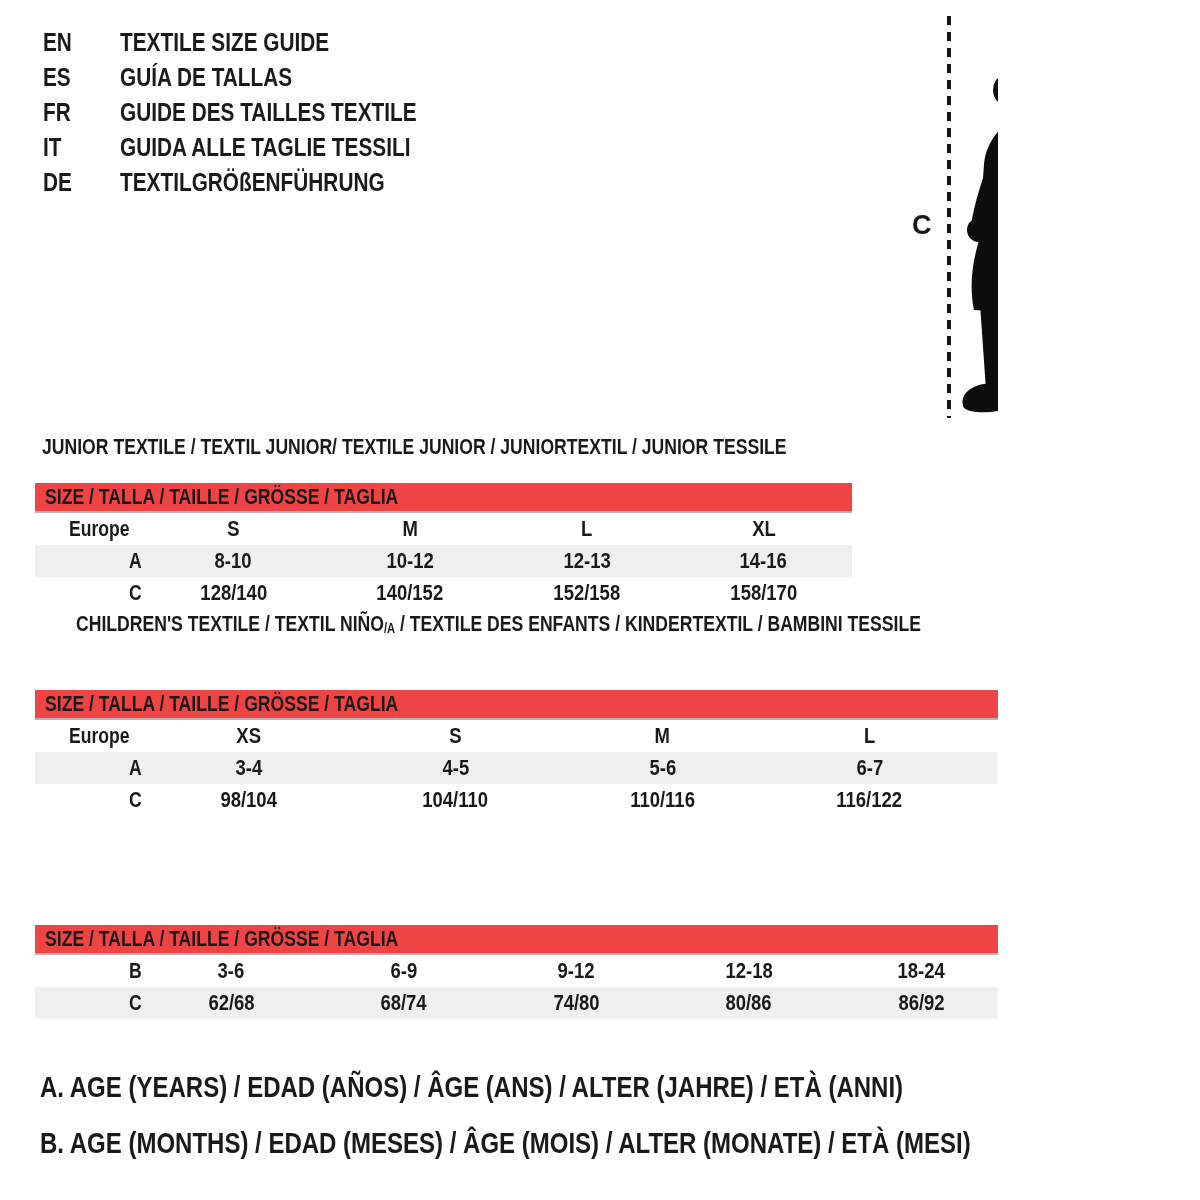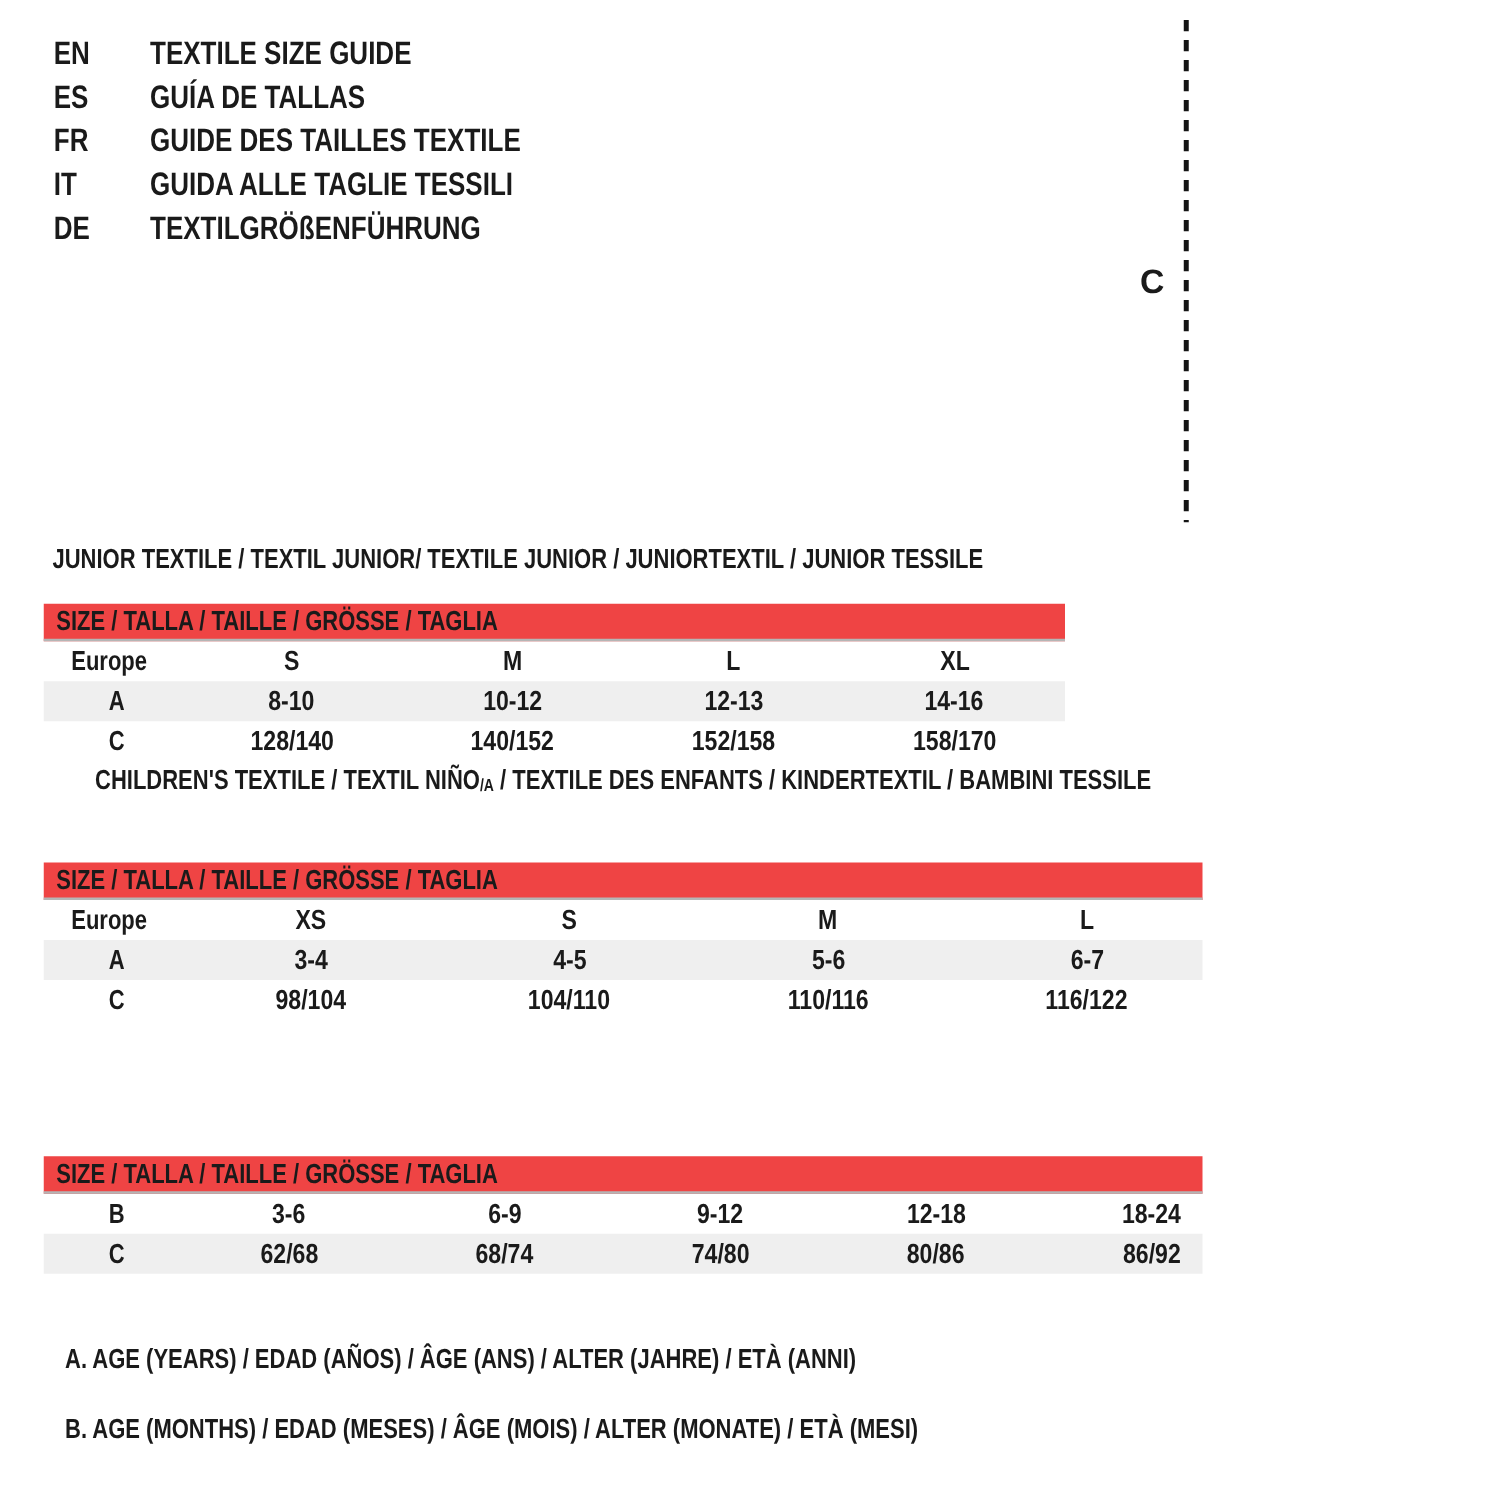--- a/index.html
+++ b/index.html
@@ -1,19 +1,19 @@
 <!DOCTYPE html>
 <html><head>
 <meta charset="utf-8">
 <style>
   html,body{margin:0;padding:0;background:#fff;}
   .page{
     position:relative;width:962px;height:1200px;background:#fff;overflow:hidden;
     font-family:"Liberation Sans","DejaVu Sans",sans-serif;
-    font-weight:bold;color:#1a1a1a;
+    font-weight:bold;color:#1a1a1a;padding-left:36px;
   }
   
   .cL{display:inline-block;transform:scaleX(0.8);transform-origin:0 50%;white-space:nowrap;}
   .cC{display:inline-block;transform:scaleX(0.84);white-space:nowrap;}
 
   
   .lang-list{position:absolute;left:43px;top:25px;}
   .lang-row{display:flex;height:35px;align-items:center;font-size:26px;}
   .lang-code{width:77px;}
 
@@ -25,25 +25,25 @@
   
   .sec-title{position:absolute;left:42px;font-size:22px;line-height:26px;}
   .sub{font-size:14px;vertical-align:-2px;}
 
   
   .stable{position:absolute;left:35px;font-size:22px;}
   .thead{height:30px;background:#ef4444;border-bottom:2px solid #b5b5b5;
          display:flex;align-items:center;padding-left:10px;box-sizing:border-box;}
   .trow{display:flex;height:32px;align-items:center;}
   .trow.alt{background:#efefef;}
-  .tlabel{width:110px;padding-left:10px;box-sizing:border-box;text-align:center;}
+  .tlabel{width:110px;padding-left:10px;box-sizing:border-box;text-align:right;}
   .tcell{flex:1;text-align:center;}
 
   
-  .legend-line{position:absolute;left:40px;font-size:22px;line-height:26px;margin-left:12px;}
+  .legend-line{position:absolute;left:40px;font-size:30px;line-height:26px;}
 </style>
 </head>
 <body>
 
 <div class="page">
 
   <div class="lang-list">
     <div class="lang-row">
       <span class="lang-code cL">EN</span>
       <span class="cL">TEXTILE SIZE GUIDE</span>

